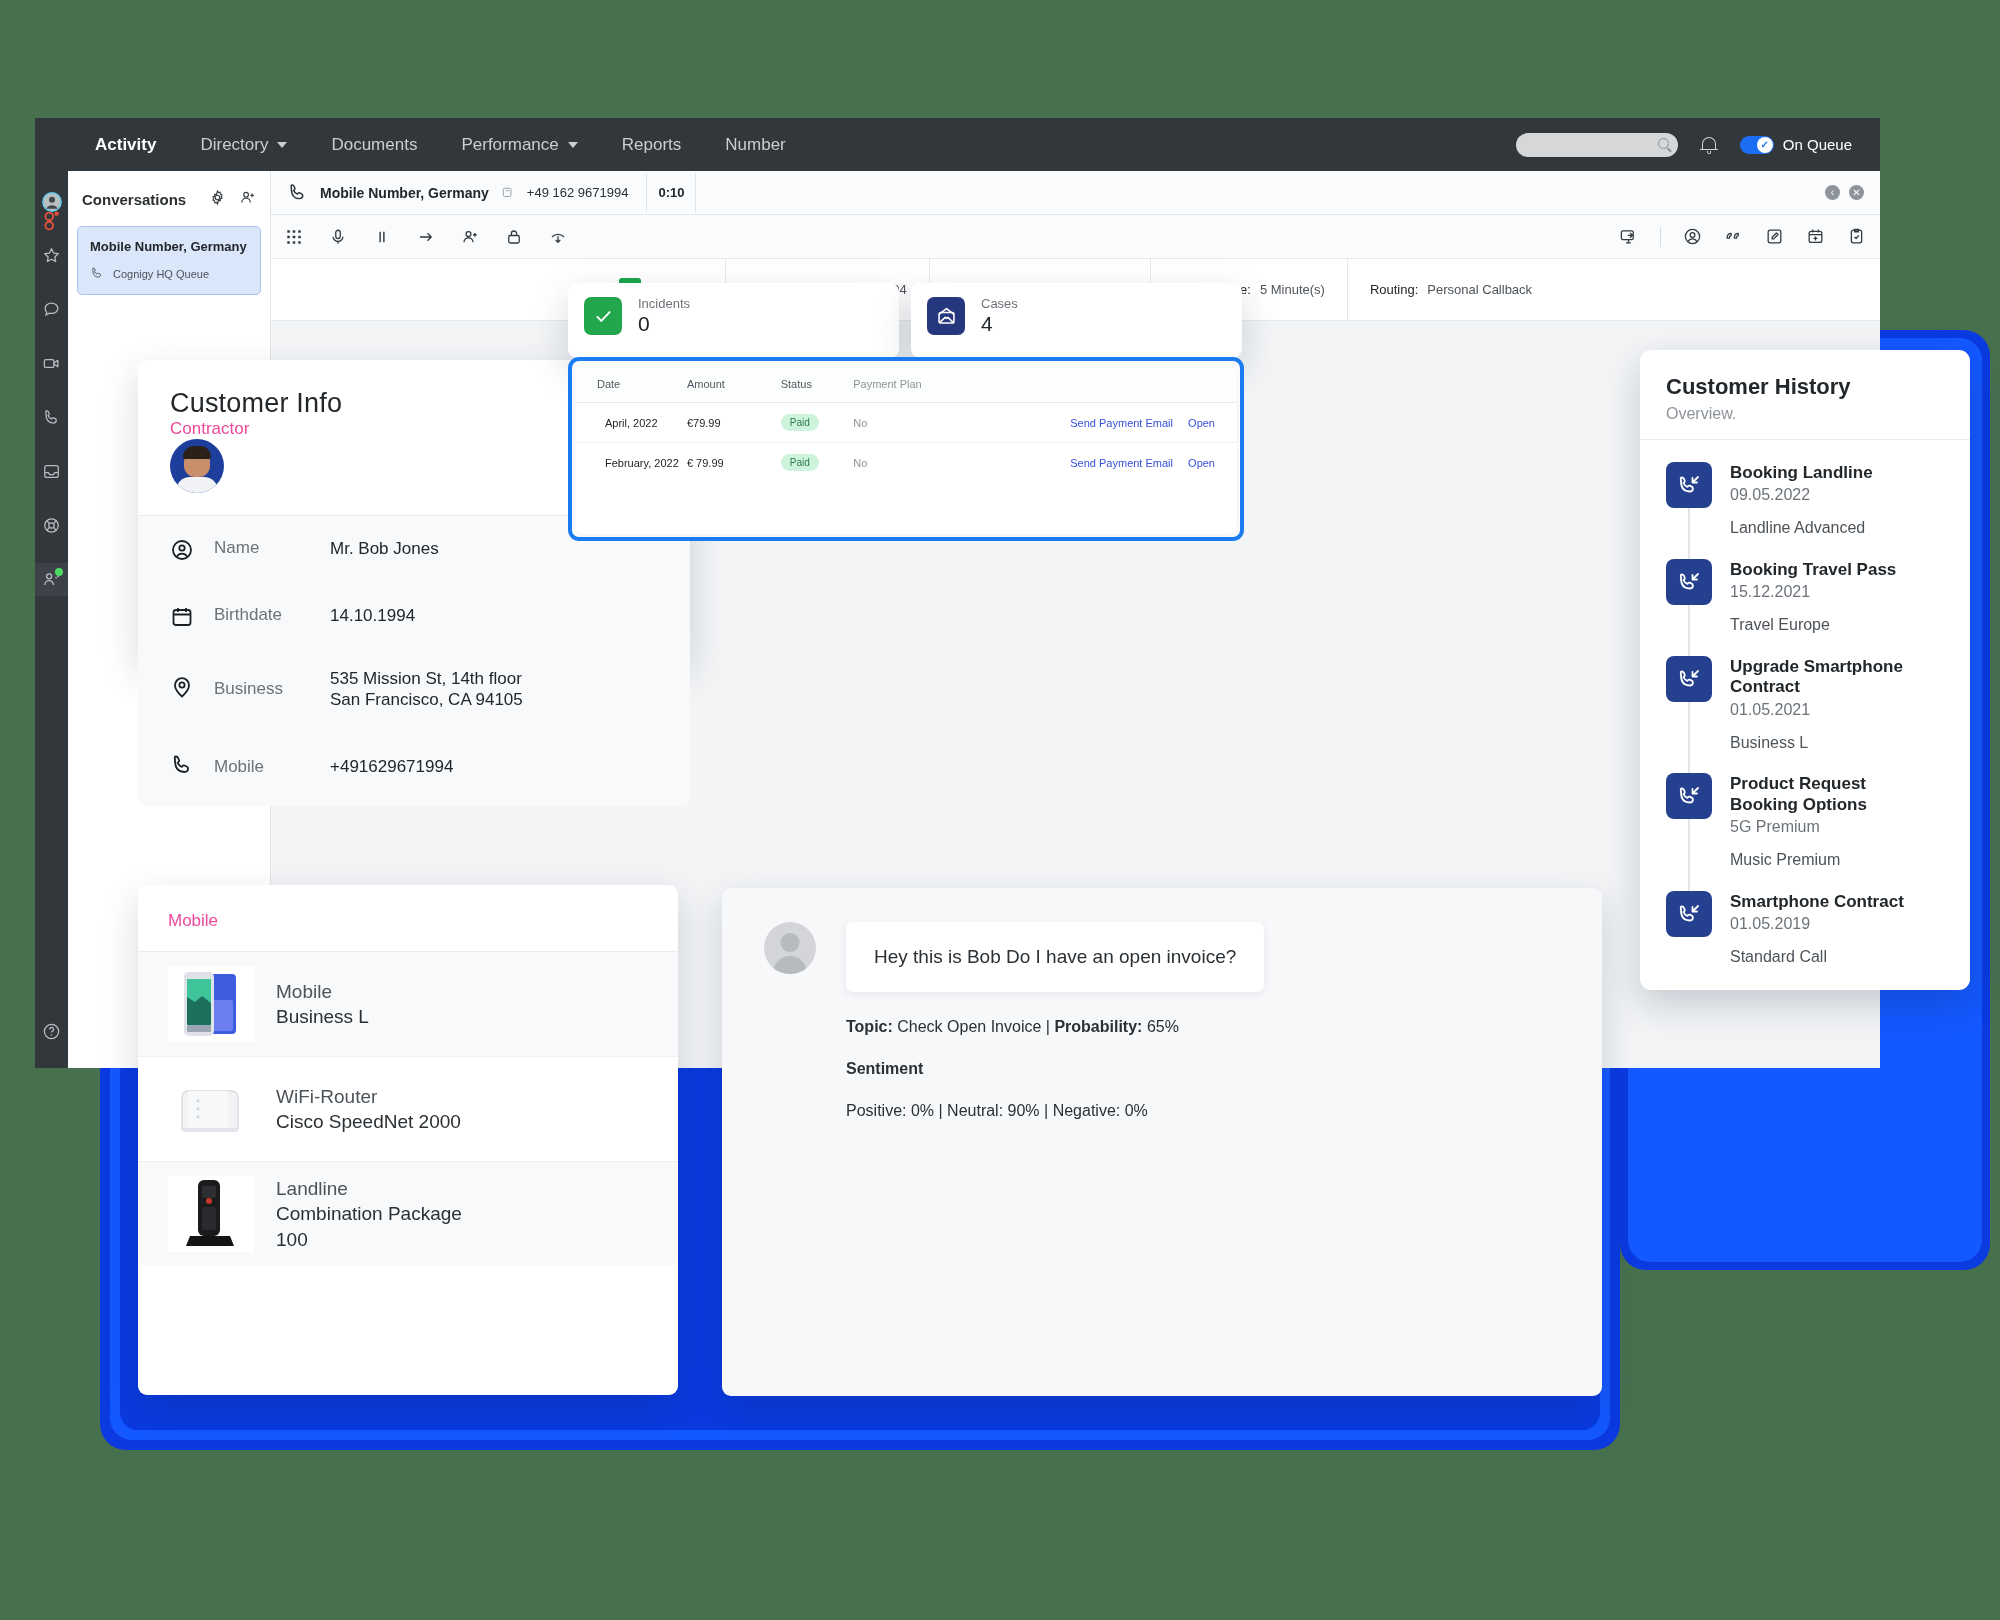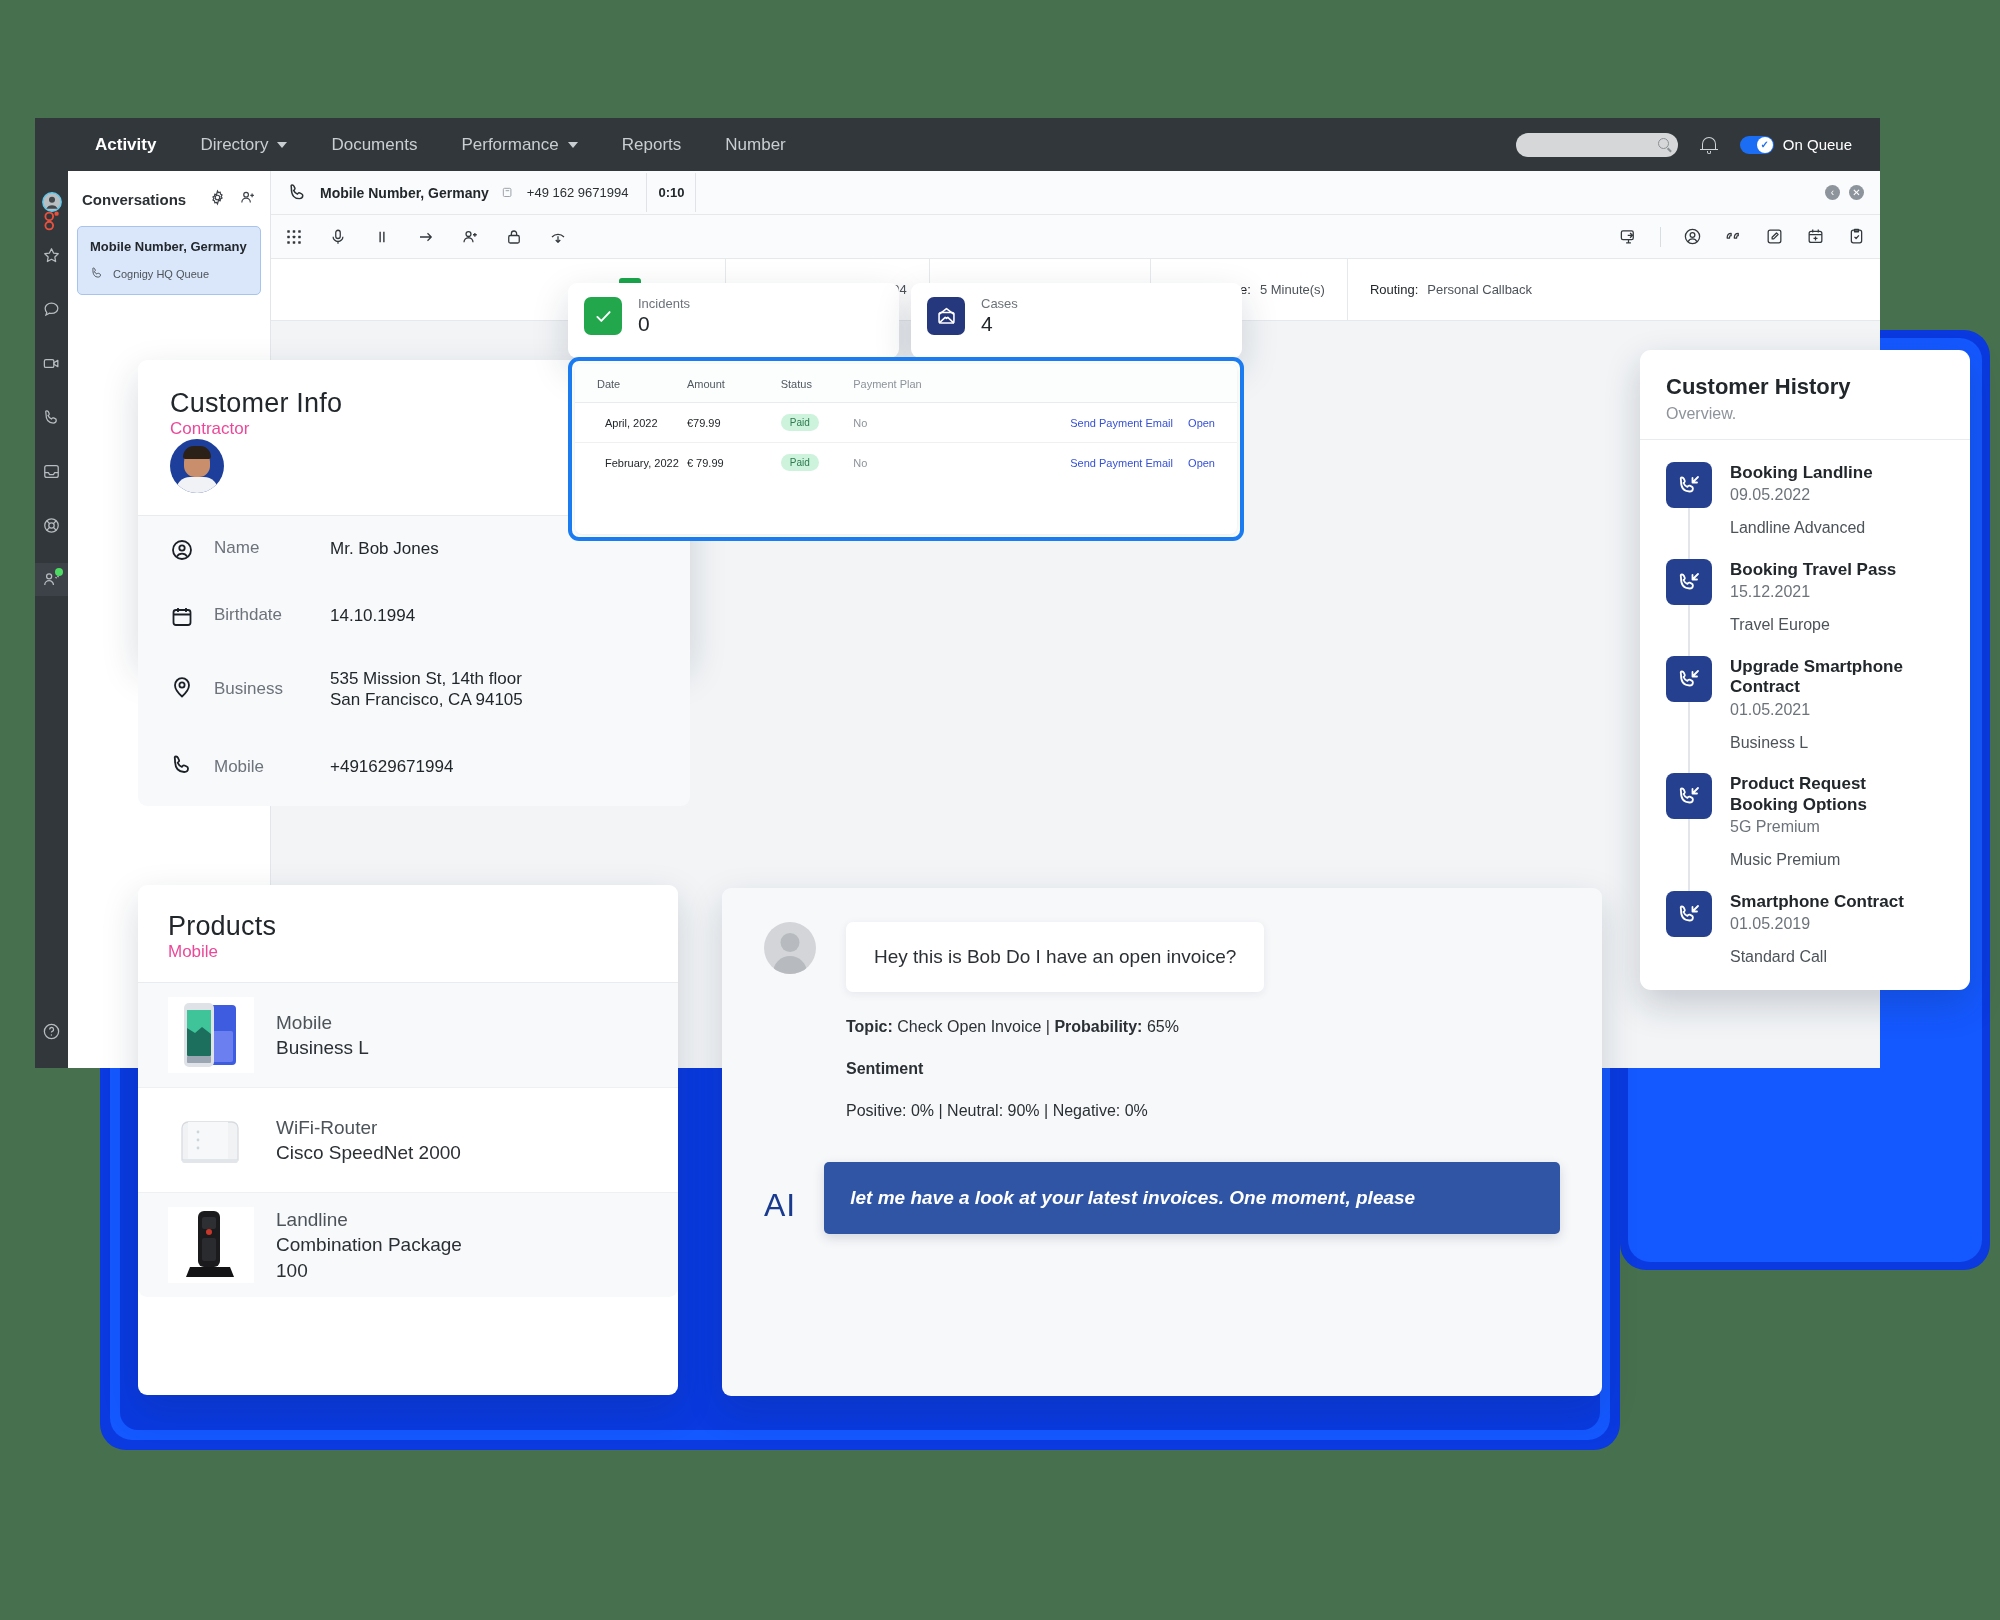--- a/index.html
+++ b/index.html
@@ -777,21 +777,20 @@
             <td class="c-send"><span class="lnk">Send Payment Email</span></td>
             <td class="c-open"><span class="lnk">Open</span></td>
           </tr>
         </tbody>
       </table>
     </div>
   </div>
 
   <div class="card" id="products-card">
     <div class="prod-head">
-      <div class="card-title">Products</div>
       <div class="card-sub">Mobile</div>
     </div>
     <div class="prod-body">
       <div class="prod-row">
         <span class="prod-thumb">
           <svg viewBox="0 0 86 76" width="86" height="76">
             <rect x="38" y="8" width="30" height="60" rx="4" fill="#3d5ce0"></rect>
             <rect x="41" y="34" width="24" height="31" rx="2" fill="#6c7ff0"></rect>
             <rect x="16" y="6" width="30" height="64" rx="5" fill="#dfe3e8"></rect>
             <rect x="19" y="13" width="24" height="46" rx="1" fill="#1b6f5c"></rect>
@@ -852,24 +851,20 @@
         <div class="ln">
           <b>Topic:</b>
           <span>Check Open Invoice</span>
           <span>|</span>
           <b>Probability:</b>
           <span>65%</span>
         </div>
         <div class="ln"><b>Sentiment</b></div>
         <div>Positive: 0%  |  Neutral: 90%  |  Negative: 0%</div>
       </div>
-      <div class="ai-row">
-        <span class="ai-logo">AI</span>
-        <span class="bubble-ai">let me have a look at your latest invoices. One moment, please</span>
-      </div>
     </div>
   </div>
 
   <div id="history-card">
     <div class="hist-head">
       <div class="hist-title">Customer History</div>
       <div class="hist-sub">Overview.</div>
     </div>
     <div class="hist-list">
       <div class="hist-item">

